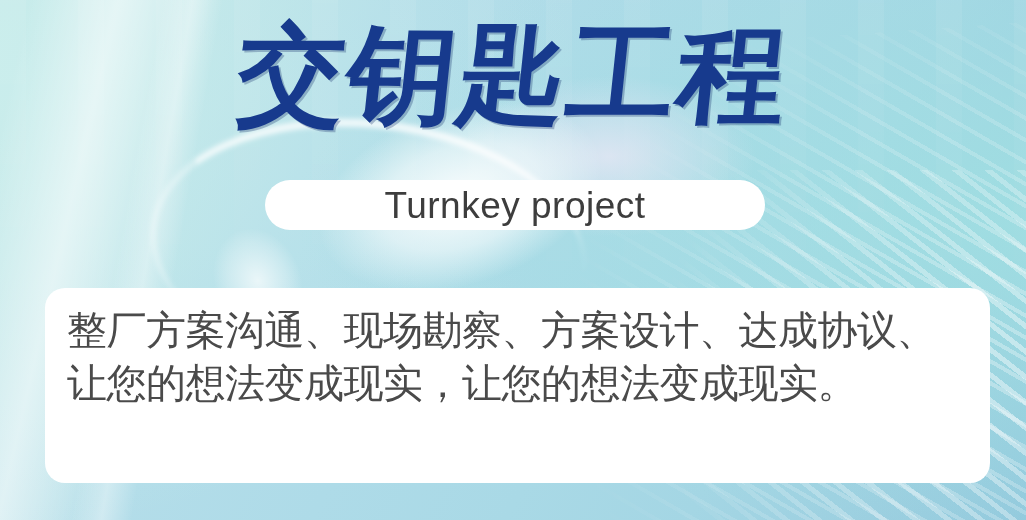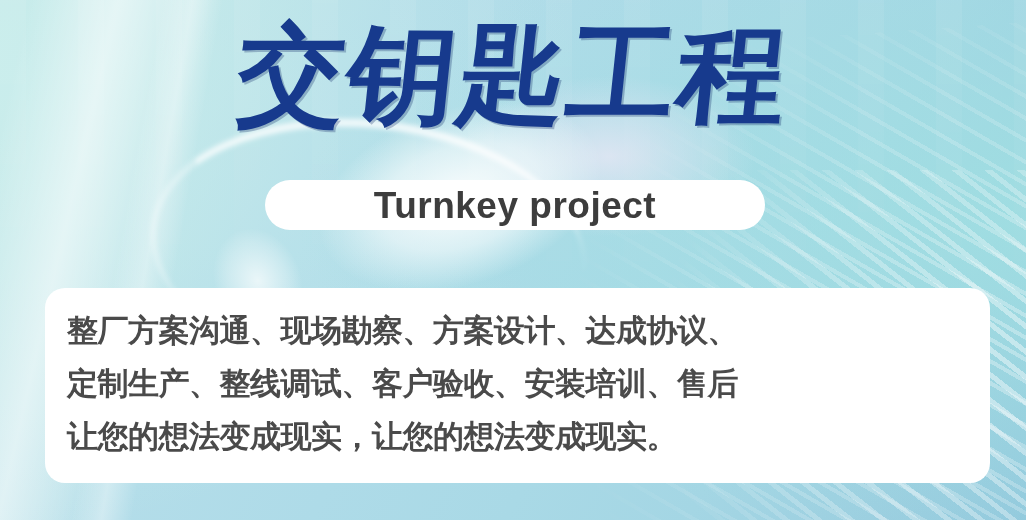--- a/index.html
+++ b/index.html
@@ -126,37 +126,37 @@
   
   .pill{
     position:absolute;left:265px;top:180px;width:500px;height:50px;
     background:#ffffff;
     border-radius:25px;
     display:flex;align-items:center;justify-content:center;
   }
   .pill-text{
     font-size:37px;line-height:37px;
     color:#3d3d3d;
-    font-weight:700;
+    font-weight:400;
     letter-spacing:.5px;
     font-family:"Liberation Sans","DejaVu Sans",sans-serif;
   }
 
   
   .card{
     position:absolute;left:45px;top:288px;width:945px;height:195px;
     background:#ffffff;
     border-radius:20px;
     box-sizing:border-box;
     padding:16px 22px 0 22px;
   }
   .card-line{
-    font-size:31px;
+    font-size:40px;
     line-height:53px;
-    font-weight:700;
+    font-weight:400;
     color:#4a4a4a;
     letter-spacing:0px;
     white-space:nowrap;
     font-family:"DejaVu Sans","Liberation Sans",sans-serif;
   }
   .card-line.l1{letter-spacing:-0.5px;}
   .card-line.l2{letter-spacing:-0.5px;}
   .card-line.l3{letter-spacing:-0.5px;}
 </style>
 </head>
@@ -177,17 +177,16 @@
   <div class="swoosh-small"></div>
 
   <div class="title">交钥匙工程</div>
 
   <div class="pill">
     <span class="pill-text">Turnkey project</span>
   </div>
 
   <div class="card">
     <div class="card-line l1">整厂方案沟通、现场勘察、方案设计、达成协议、</div>
-    <div class="card-line l2">定制生产、整线调试、客户验收、安装培训、售后</div>
     <div class="card-line l3">让您的想法变成现实，让您的想法变成现实。</div>
   </div>
 
 </div>
 
 </body></html>

